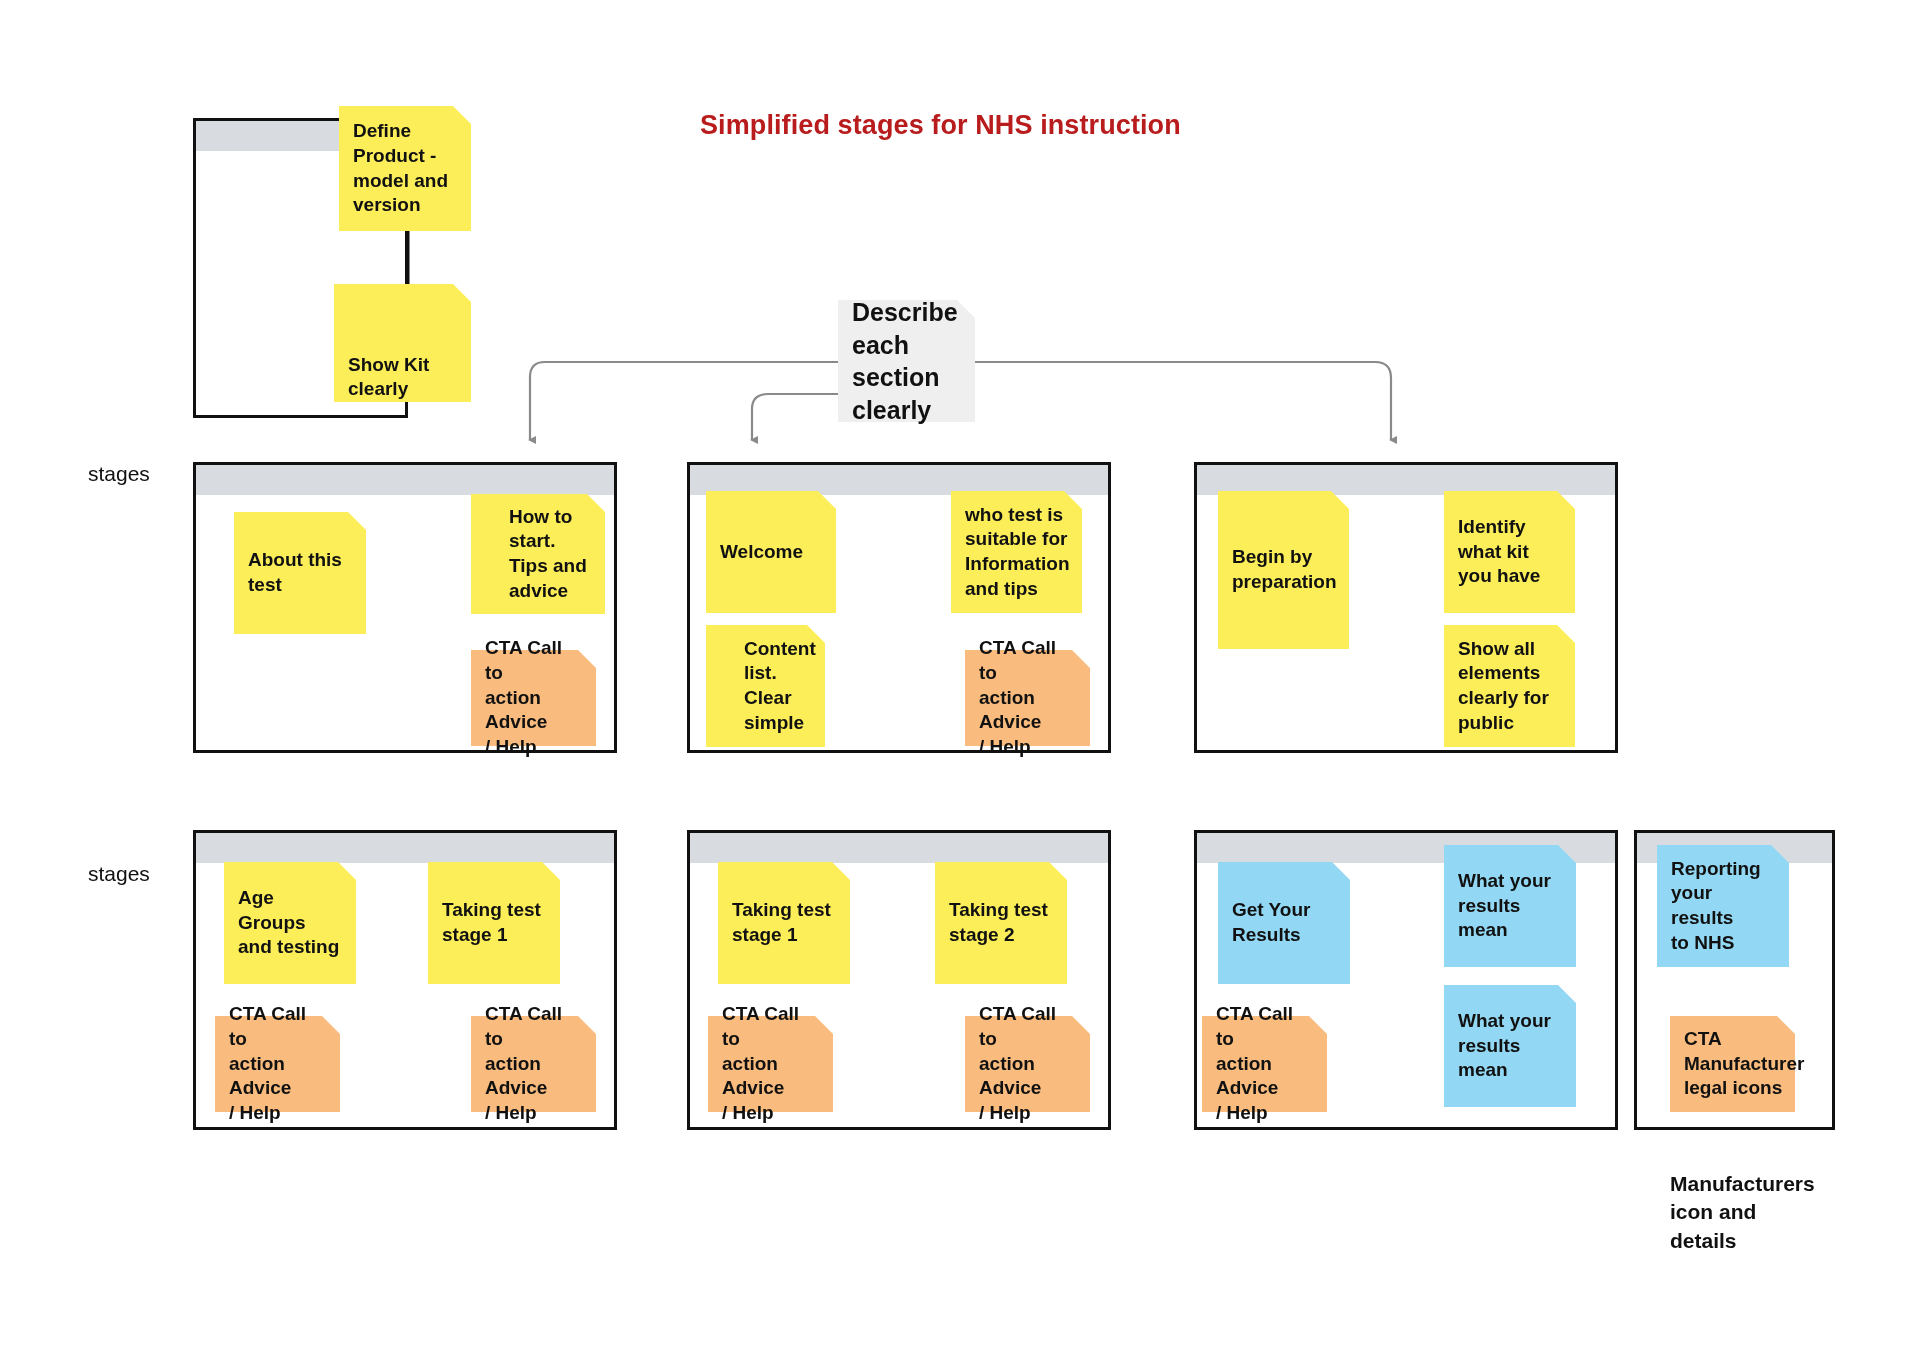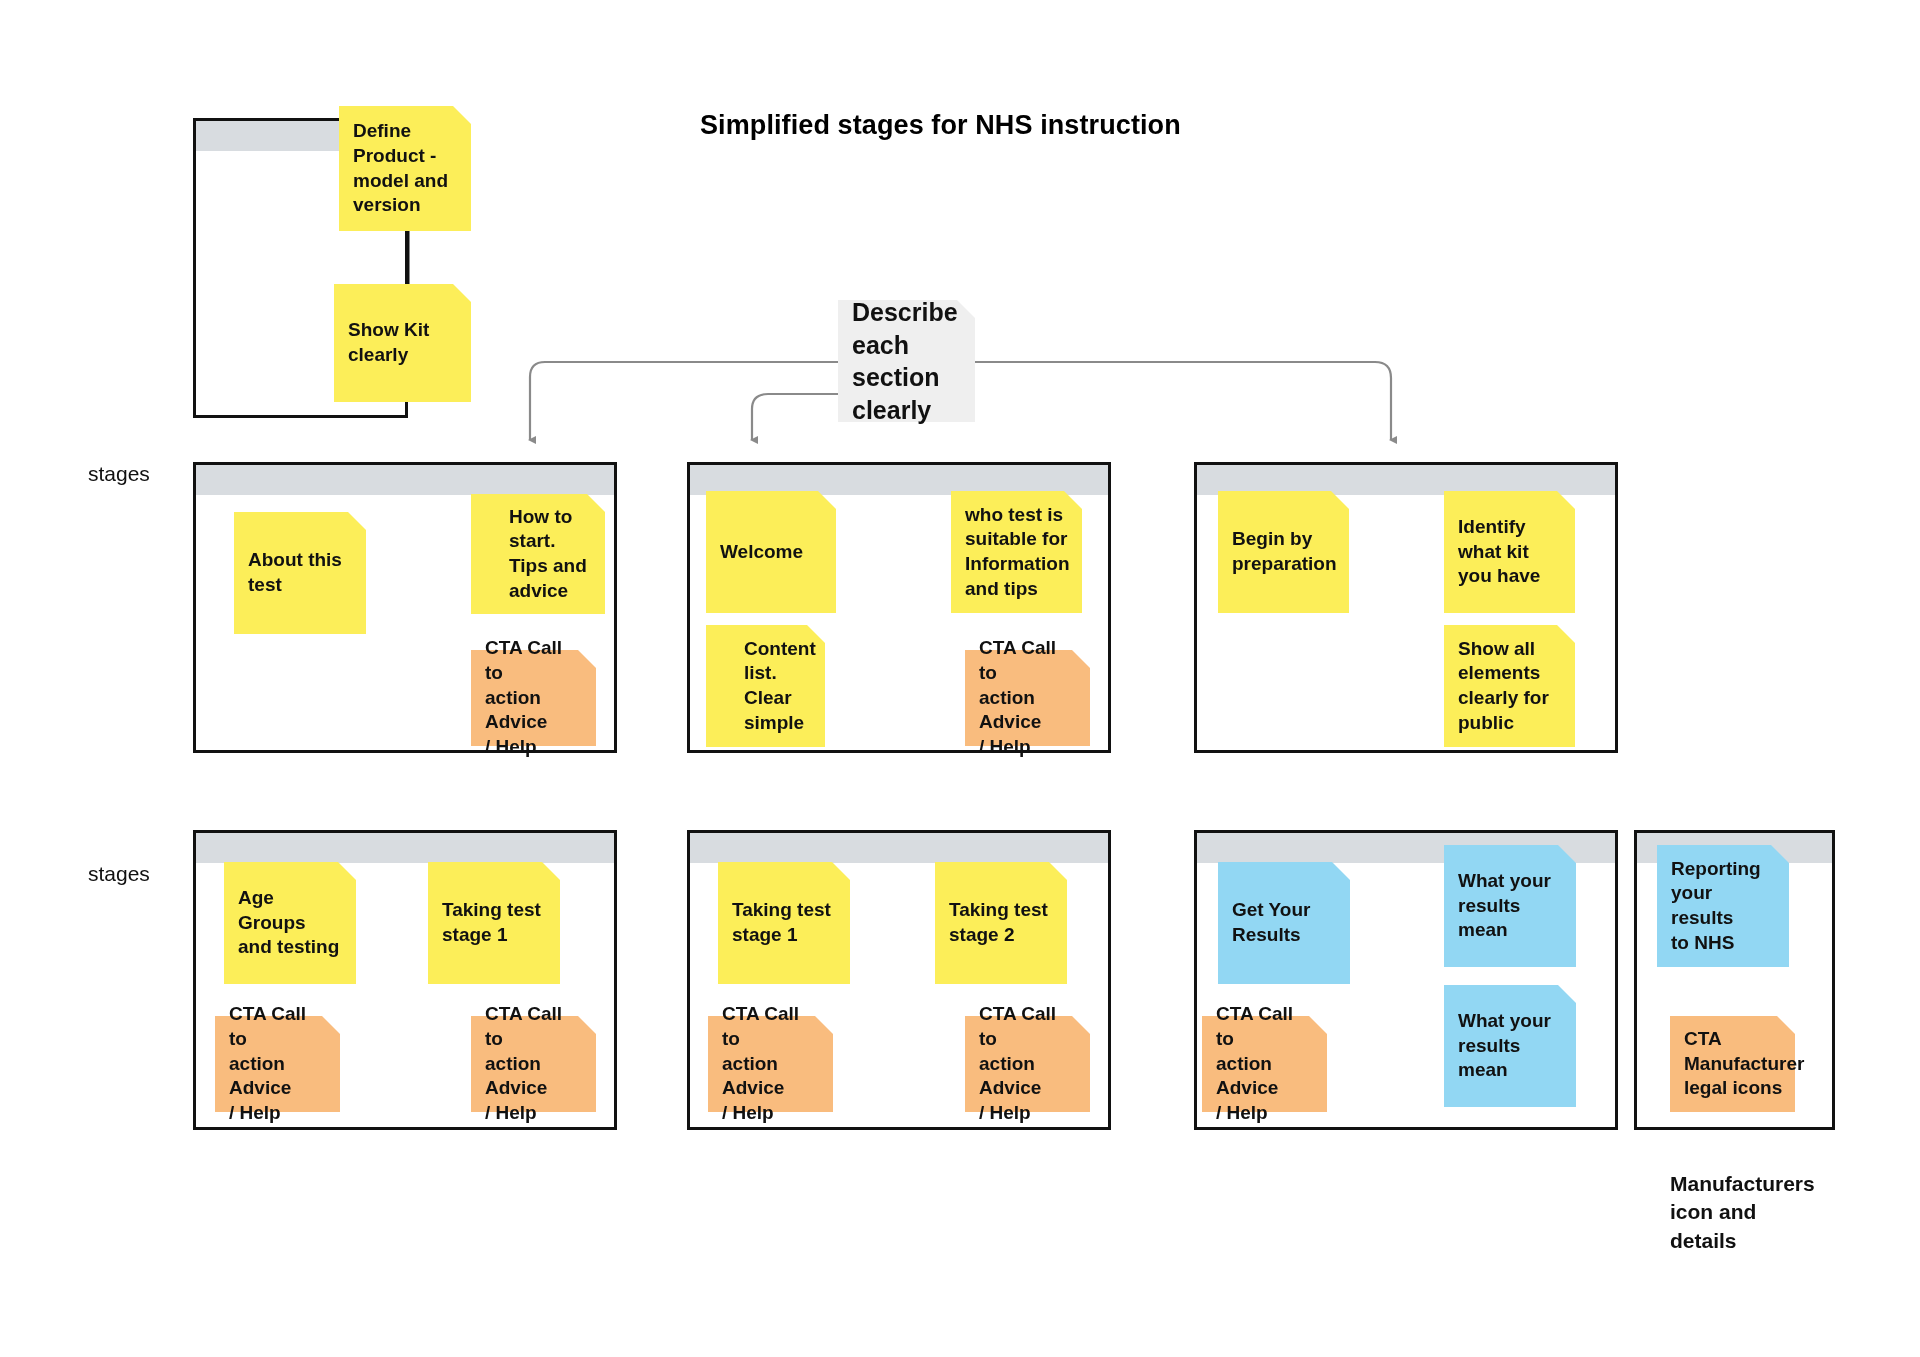--- a/index.html
+++ b/index.html
@@ -12,21 +12,21 @@
     position:relative;
   }
   .canvas{position:absolute;left:0;top:0;width:1920px;height:1357px;}
 
   
   .title{
     position:absolute;
     font-size:27px;
     font-weight:bold;
     letter-spacing:.1px;
-    color:#000000;
+    color:#b91c1c;
     white-space:nowrap;
   }
 
   
   .row-label{
     position:absolute;
     font-size:21px;
     color:#111;
     white-space:nowrap;
   }
@@ -109,21 +109,21 @@
   </svg>
 
   <div class="note yellow big" style="left:339px;top:106px;width:132px;height:125px;">
     <span class="note-shape"></span>
     <span class="note-text">Define
 Product -
 model and
 version</span>
   </div>
 
-  <div class="note yellow big" style="left:334px;top:284px;width:137px;height:118px;">
+  <div class="note yellow big" style="left:334px;top:284px;width:137px;height:118px;align-items:flex-end;">
     <span class="note-shape"></span>
     <span class="note-text">Show Kit
 clearly</span>
   </div>
 
   <svg class="conn">
     <defs>
       <marker id="arw" markerWidth="10" markerHeight="10" refX="5" refY="7" orient="auto" markerUnits="userSpaceOnUse">
         <path d="M1,1 L5,9 L9,1 Z" fill="#8A8A8A"></path>
       </marker>
@@ -189,21 +189,21 @@
   <div class="note orange small" style="left:965px;top:650px;width:125px;height:96px;">
     <span class="note-shape"></span>
     <span class="note-text">CTA Call to
 action Advice
 / Help</span>
   </div>
 
   <div class="panel" style="left:1194px;top:462px;width:424px;height:291px;">
     <div class="panel-header" style="width:100%;"></div>
   </div>
-  <div class="note yellow big" style="left:1218px;top:491px;width:131px;height:122px;">
+  <div class="note yellow big" style="left:1218px;top:491px;width:131px;height:158px;">
     <span class="note-shape"></span>
     <span class="note-text">Begin by
 preparation</span>
   </div>
   <div class="note yellow big" style="left:1444px;top:491px;width:131px;height:122px;">
     <span class="note-shape"></span>
     <span class="note-text">Identify
 what kit
 you have</span>
   </div>

